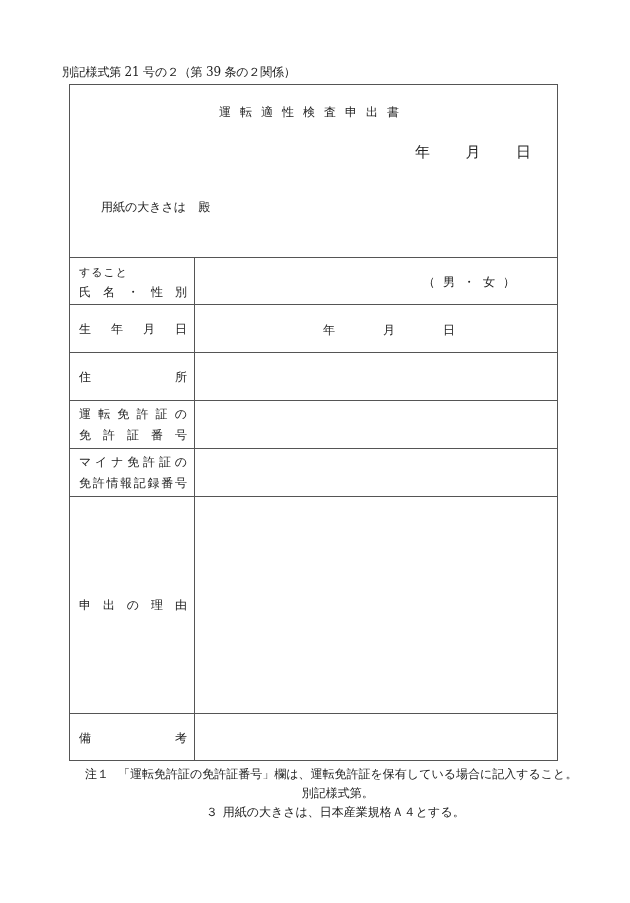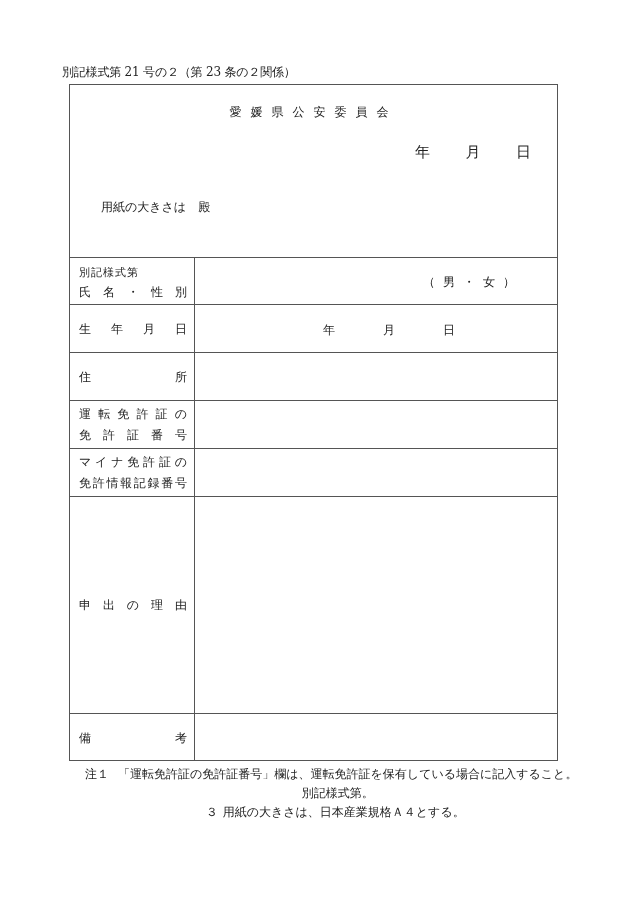--- a/index.html
+++ b/index.html
@@ -64,39 +64,39 @@
   .notes {
     position: absolute; left: 76px; top: 765px; font-size: 12px; line-height: 19px;
     white-space: nowrap;
     text-align: center;
   }
   .note-line { position: relative; }
 </style>
 </head>
 <body>
 
-<div class="form-id">別記様式第 21 号の２（第 23 条の２関係）</div>
+<div class="form-id">別記様式第 21 号の２（第 39 条の２関係）</div>
 
 <div class="frame">
 
   <div class="header-box">
-    <div class="title">愛媛県公安委員会</div>
+    <div class="title">運転適性検査申出書</div>
     <div class="date-line">
       <span>年</span>
       <span style="width:26px"></span>
       <span>月</span>
       <span style="width:26px"></span>
       <span>日</span>
     </div>
     <div class="addressee">用紙の大きさは　殿</div>
   </div>
 
   <div class="row" style="top:172px;height:48px;">
     <div class="label-cell">
-      <div class="furigana">別記様式第</div>
+      <div class="furigana">すること</div>
       <div class="lbl" style="top:27px;">
         <span>氏</span>
         <span>名</span>
         <span>・</span>
         <span>性</span>
         <span>別</span>
       </div>
     </div>
     <div class="value-cell">
       <div class="sex">

